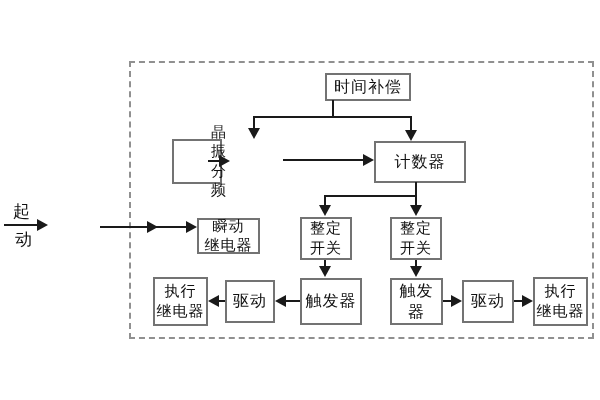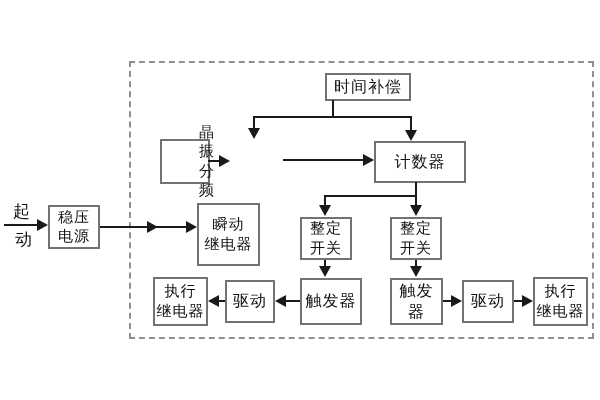--- a/index.html
+++ b/index.html
@@ -58,26 +58,24 @@
 <div id="canvas">
 
   <div class="dashed-rect" style="left:129px;top:61px;width:465px;height:278px;"></div>
 
   <span class="floating-char" style="left:13px;top:203px;">起</span>
   <span class="floating-char" style="left:15px;top:231px;">动</span>
   <div class="hline" style="left:4px;top:224px;width:35px;"></div>
   <div class="ar ar-r" style="left:37px;top:219px;"></div>
 
   <div class="box single" style="left:277px;top:73px;width:86px;height:28px;margin-left:48px;">时间补偿</div>
-  <div class="box" style="left:160px;top:139px;width:50px;height:45px;padding-left:44px;">晶振
+  <div class="box" style="left:172px;top:139px;width:50px;height:45px;padding-left:44px;">晶振
 分频</div>
   <div class="box single" style="left:374px;top:141px;width:92px;height:42px;">计数器</div>
-  <div class="box" style="left:48px;top:205px;width:52px;height:44px;">稳压
-电源</div>
-  <div class="box" style="left:197px;top:203px;width:63px;height:63px;">瞬动
+  <div class="box" style="left:197px;top:218px;width:63px;height:36px;">瞬动
 继电器</div>
   <div class="box" style="left:300px;top:217px;width:52px;height:43px;">整定
 开关</div>
   <div class="box" style="left:390px;top:217px;width:52px;height:43px;">整定
 开关</div>
   <div class="box single" style="left:300px;top:278px;width:62px;height:47px;">触发器</div>
   <div class="box single" style="left:390px;top:278px;width:53px;height:47px;">触发器</div>
   <div class="box single" style="left:225px;top:280px;width:50px;height:43px;">驱动</div>
   <div class="box single" style="left:462px;top:280px;width:52px;height:43px;">驱动</div>
   <div class="box" style="left:153px;top:277px;width:55px;height:49px;">执行

